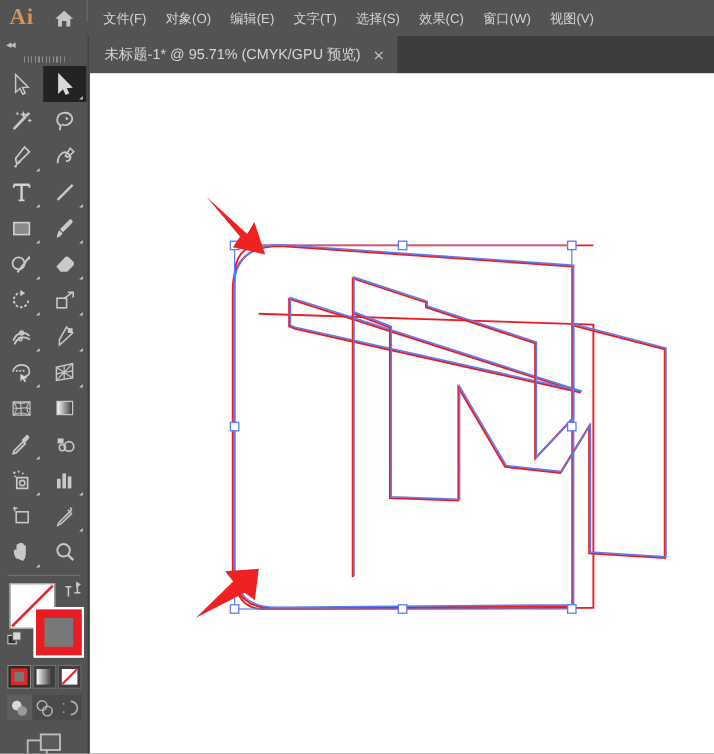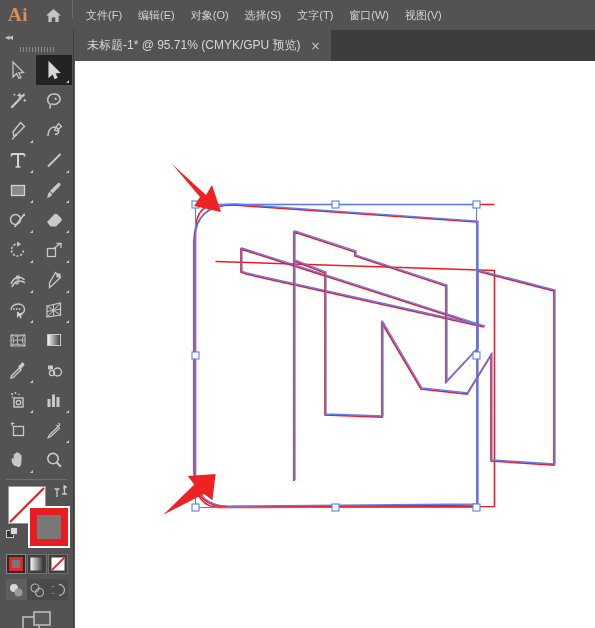--- a/index.html
+++ b/index.html
@@ -132,24 +132,25 @@
   <div class="menubar">
     <div class="ai-logo">Ai</div>
     <div class="home-btn">
       <svg width="17" height="15" viewBox="0 0 17 15">
         <path d="M8.5 1 L16 7.6 L13.6 7.6 L13.6 14 L10.3 14 L10.3 9.6 L6.7 9.6 L6.7 14 L3.4 14 L3.4 7.6 L1 7.6 Z" fill="#c4c4c4"></path>
       </svg>
     </div>
     <div class="menu-sep"></div>
     <div class="menu-items" id="menu-items">
         <div class="menu-item">文件(F)</div>
+        <div class="menu-item">对象(O)</div>
         <div class="menu-item">编辑(E)</div>
-        <div class="menu-item">对象(O)</div>
+        <div class="menu-item">文字(T)</div>
         <div class="menu-item">选择(S)</div>
-        <div class="menu-item">文字(T)</div>
+        <div class="menu-item">效果(C)</div>
         <div class="menu-item">窗口(W)</div>
         <div class="menu-item">视图(V)</div>
       </div>
   </div>
 
   <div class="tabbar">
     <div class="tab" style="width: 256px;">
       <span class="tab-title">未标题-1* @ 95.71% (CMYK/GPU 预览)</span>
       <span class="tab-close">×</span>
     </div>

